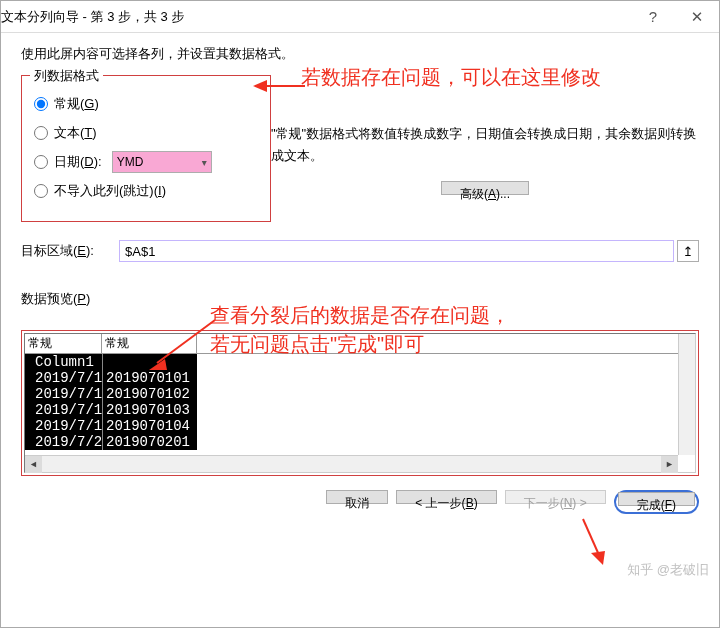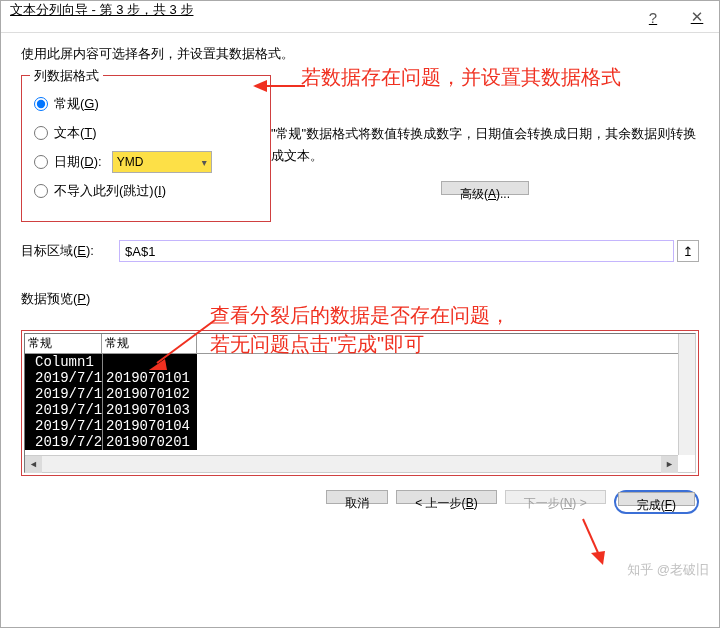--- a/index.html
+++ b/index.html
@@ -1,28 +1,28 @@
 <!DOCTYPE html>
 <html><head>
 <meta charset="utf-8">
 <style>
 * { box-sizing: border-box; margin: 0; padding: 0; }
 body { font-family: "Microsoft YaHei", "SimSun", sans-serif; font-size: 13px; background: #f0f0f0; }
 .window { width: 720px; height: 628px; background: #fff; border: 1px solid #aaa; display: flex; flex-direction: column; }
-.titlebar { height: 32px; background: #fff; border-bottom: 1px solid #ddd; display: flex; padding-left: 9px; text-decoration: underline; }
+.titlebar { height: 32px; background: #fff; border-bottom: 1px solid #ddd; display: flex; align-items: center; padding-left: 0; }
 .titlebar .title { flex: 1; }
 .titlebar .btn { width: 44px; height: 32px; display: flex; align-items: center; justify-content: center; font-size: 15px; color: #555; cursor: pointer; }
 .content { flex: 1; padding: 12px 20px 10px 20px; display: flex; flex-direction: column; position: relative; }
 .instr { margin-bottom: 12px; }
 .top-row { display: flex; align-items: flex-start; }
 .fieldset { border: 1.5px solid #d04040; padding: 10px 12px 12px 12px; width: 250px; position: relative; }
 .fieldset .legend { position: absolute; top: -9px; left: 8px; background: #fff; padding: 0 4px; }
 .radio-row { display: flex; align-items: center; margin: 7px 0; height: 22px; }
 .radio-row input[type=radio] { margin-right: 6px; width: 14px; height: 14px; }
-.date-select { margin-left: 10px; width: 100px; height: 22px; border: 1px solid #adadad; background: #fde047; padding: 0 4px; display: flex; align-items: center; justify-content: space-between; font-size: 12px; }
+.date-select { margin-left: 10px; width: 100px; height: 22px; border: 1px solid #adadad; background: #f9a8d4; padding: 0 4px; display: flex; align-items: center; justify-content: space-between; font-size: 12px; }
 .date-select .chev { font-size: 10px; color: #555; }
 .right-text { flex: 1; padding-top: 48px; font-size: 13px; line-height: 1.7; }
 .adv-btn-row { text-align: center; margin-top: 14px; }
 .btn-std { display: inline-block; height: 14px; padding: 0 18px; background: #e1e1e1; border: 1px solid #adadad; font-size: 12px; line-height: 24px; cursor: pointer; }
 .btn-std.disabled { color: #a0a0a0; background: #efefef; border-color: #ccc; cursor: default; }
 .target-row { display: flex; align-items: center; margin-top: 18px; }
 .target-row .lbl { width: 98px; }
 .target-row input { flex: 1; height: 22px; border: 1px solid #c4b5fd; padding: 0 5px; font-size: 13px; }
 .target-row .picker { width: 22px; height: 22px; border: 1px solid #adadad; margin-left: 3px; display: flex; align-items: center; justify-content: center; font-size: 13px; cursor: pointer; }
 .preview-lbl { margin-top: 28px; margin-bottom: 22px; }
@@ -131,21 +131,21 @@
       </div>
     </div>
 
     <div class="footer-btns">
       <span class="btn-std">取消</span>
       <span class="btn-std">&lt; 上一步(<span class="u">B</span>)</span>
       <span class="btn-std disabled">下一步(<span class="u">N</span>) &gt;</span>
       <span class="finish-ring"><span class="btn-std">完成(<span class="u">F</span>)</span></span>
     </div>
 
-    <div class="anno" style="top:30px; left:300px; width:400px;">若数据存在问题，并设置其数据格式</div>
+    <div class="anno" style="top:30px; left:300px; width:400px;">若数据存在问题，可以在这里修改</div>
     <div class="anno" style="top:268px; left:209px;">
       <div>查看分裂后的数据是否存在问题，</div>
       <div>若无问题点击"完成"即可</div>
     </div>
     <svg class="arrow" style="top:40px; left:252px;" width="54" height="26">
       <line x1="52" y1="13" x2="10" y2="13" stroke="#f03020" stroke-width="2"></line>
       <polygon points="0,13 14,7 14,19" fill="#f03020"></polygon>
     </svg>
     <svg class="arrow" style="top:282px; left:144px;" width="72" height="60">
       <line x1="70" y1="5" x2="12" y2="48" stroke="#f03020" stroke-width="2"></line>

